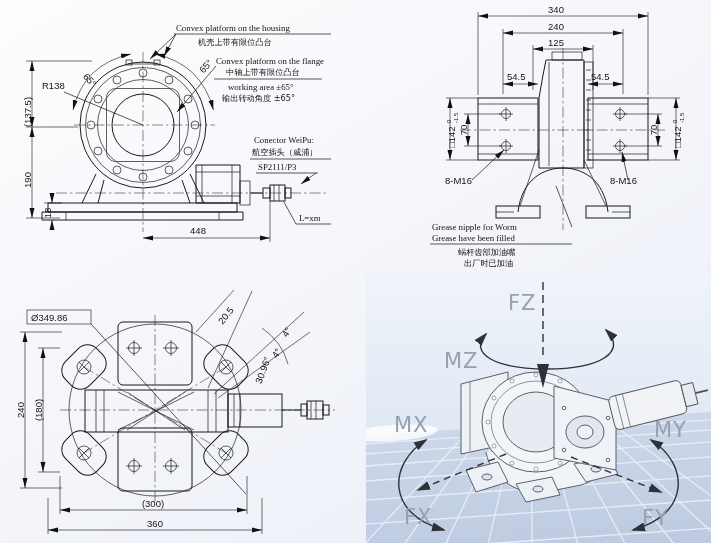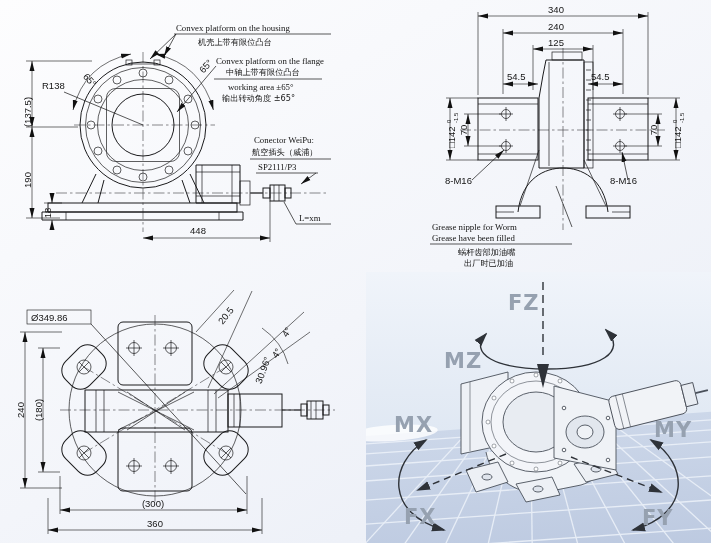--- a/index.html
+++ b/index.html
@@ -8,21 +8,20 @@
     background:linear-gradient(150deg,#fdfdfe 0%,#f3f5fa 55%,#e9edf6 100%);
     font-family:"Liberation Sans",sans-serif;
   }
   svg{position:absolute;display:block;}
   #front-svg{left:0;top:0;}
   #side-svg{left:360px;top:0;}
   #topview-svg{left:0;top:270px;}
   .photo{
     position:absolute;left:366px;top:272px;width:345px;height:271px;
     background:#e7ecf7;
-    font-weight:bold;
   }
   #iso-svg{left:0;top:0;}
   text{fill:#141414;}
   .dim{font-family:"Liberation Sans",sans-serif;font-size:9.5px;}
   .dimsm{font-family:"Liberation Sans",sans-serif;font-size:6px;}
   .ann{font-family:"Liberation Serif",serif;font-size:8.8px;}
   .annzh{font-family:"DejaVu Sans",sans-serif;font-size:8.2px;}
   .axis{font-family:"DejaVu Sans",sans-serif;font-size:21px;fill:#96a1b0;letter-spacing:1px;}
   .ol{stroke:#1b1b1d;stroke-width:1;fill:none;}
   .ol2{stroke:#1b1b1d;stroke-width:.7;fill:none;}

